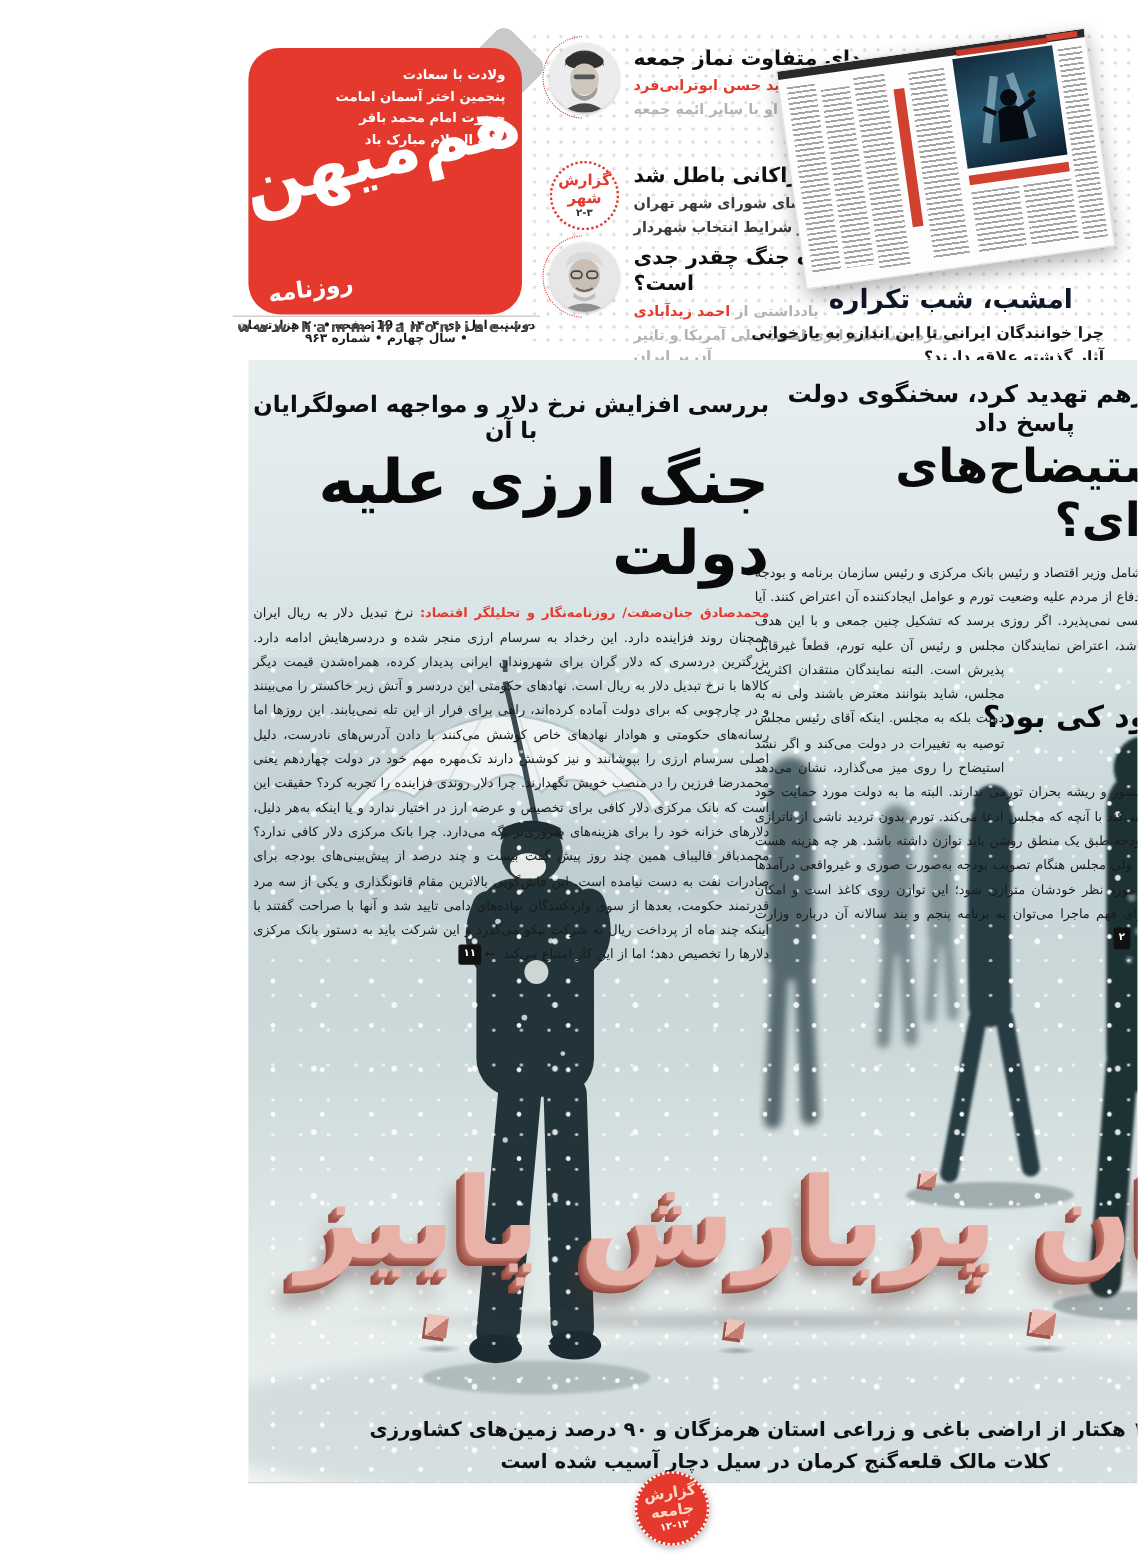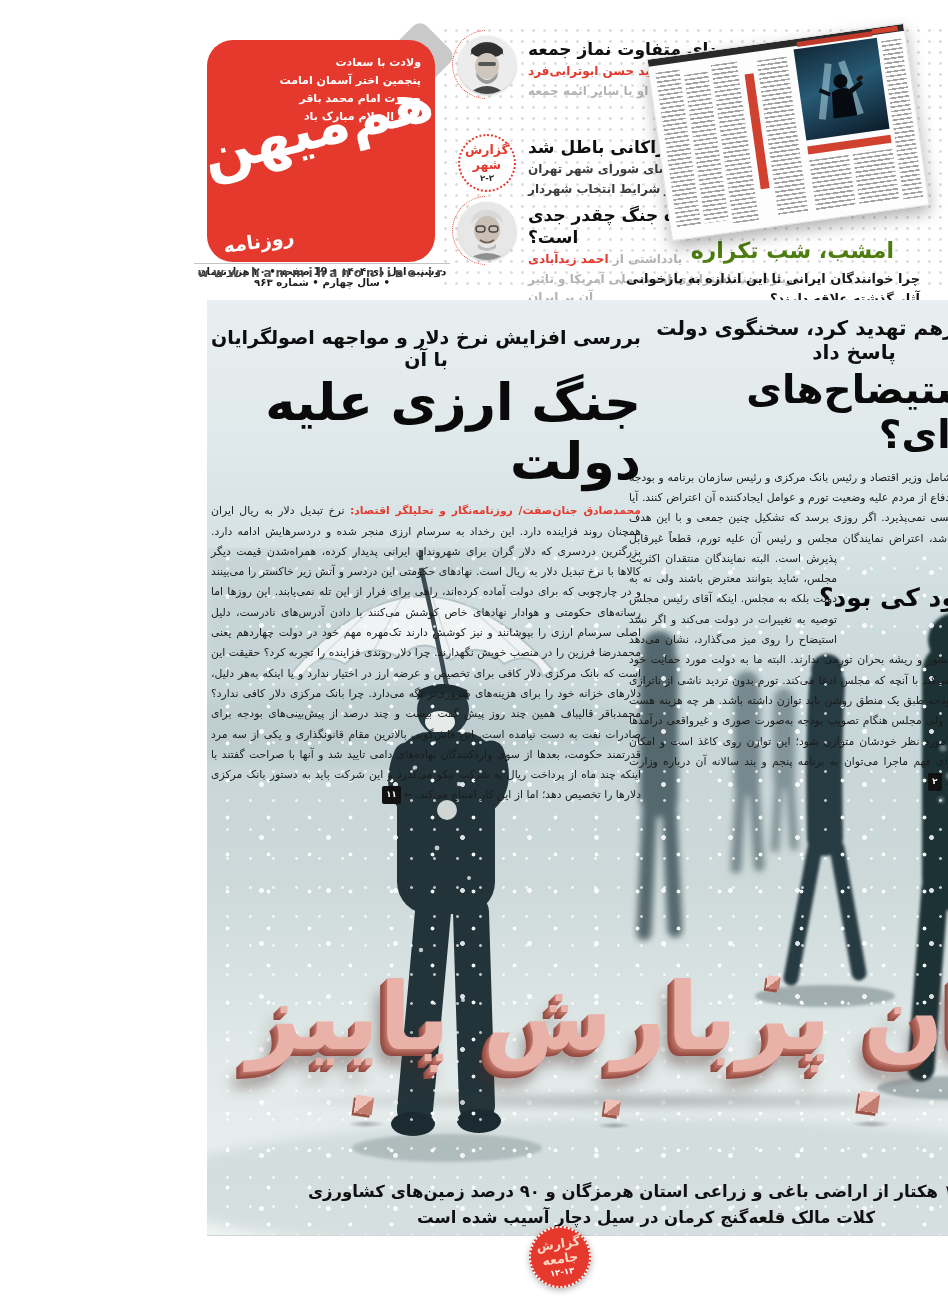--- a/index.html
+++ b/index.html
@@ -45,21 +45,21 @@
     transform:rotate(-8deg);box-shadow:0 7px 16px rgba(0,0,0,.30);border:1px solid #e2e2e2;overflow:hidden;}
   .t-col{position:absolute;background:repeating-linear-gradient(#a3a3a3 0 1.6px,transparent 1.6px 4.4px);}
   .t-redv{position:absolute;background:#d14130;}
   .t-photo{position:absolute;left:146px;top:10px;width:84px;height:92px;
     background:linear-gradient(165deg,#13293a 0%,#275a74 45%,#0c1c2a 100%);}
   .t-photo .beam{position:absolute;top:18px;width:7px;height:56px;background:rgba(190,225,240,.5);transform:rotate(14deg);}
   .t-photo .violinist{position:absolute;left:18px;top:26px;width:48px;height:60px;}
   .t-phead{position:absolute;left:150px;top:3px;width:76px;height:5px;background:#c0392b;}
   .t-topbar{position:absolute;left:0;top:0;width:100%;height:7px;background:#2a2a2a;}
   .t-topbar i{position:absolute;right:6px;top:1px;width:26px;height:5px;background:#d14130;}
-  .promo-title{margin:0;padding-right:26px;text-align:right;font-size:22px;font-weight:bold;color:#4d7c0f;}
+  .promo-title{margin:0;padding-right:26px;text-align:right;font-size:22px;font-weight:bold;color:#0f172a;}
   .promo-sub{margin:6px 0 0;text-align:right;font-size:13px;font-weight:bold;color:#181818;line-height:1.5;}
 
   
   .feature{position:absolute;left:35px;top:300px;width:878px;height:935px;overflow:hidden;
     background:linear-gradient(180deg,#e9eff0 0%,#dfe8ea 16%,#d2dfe1 30%,#c7d6d9 46%,#cdd9d9 62%,#e0e8e8 80%,#eff3f2 100%);}
   .photo-svg{position:absolute;left:0;top:248px;width:878px;height:687px;}
   .snow{position:absolute;left:0;top:240px;width:878px;height:695px;pointer-events:none;
     background-image:radial-gradient(circle,rgba(255,255,255,.95) 1.6px,transparent 2.3px),
       radial-gradient(circle,rgba(255,255,255,.7) 1.1px,transparent 1.7px),
       radial-gradient(circle,rgba(255,255,255,.85) 2.1px,transparent 2.8px);

